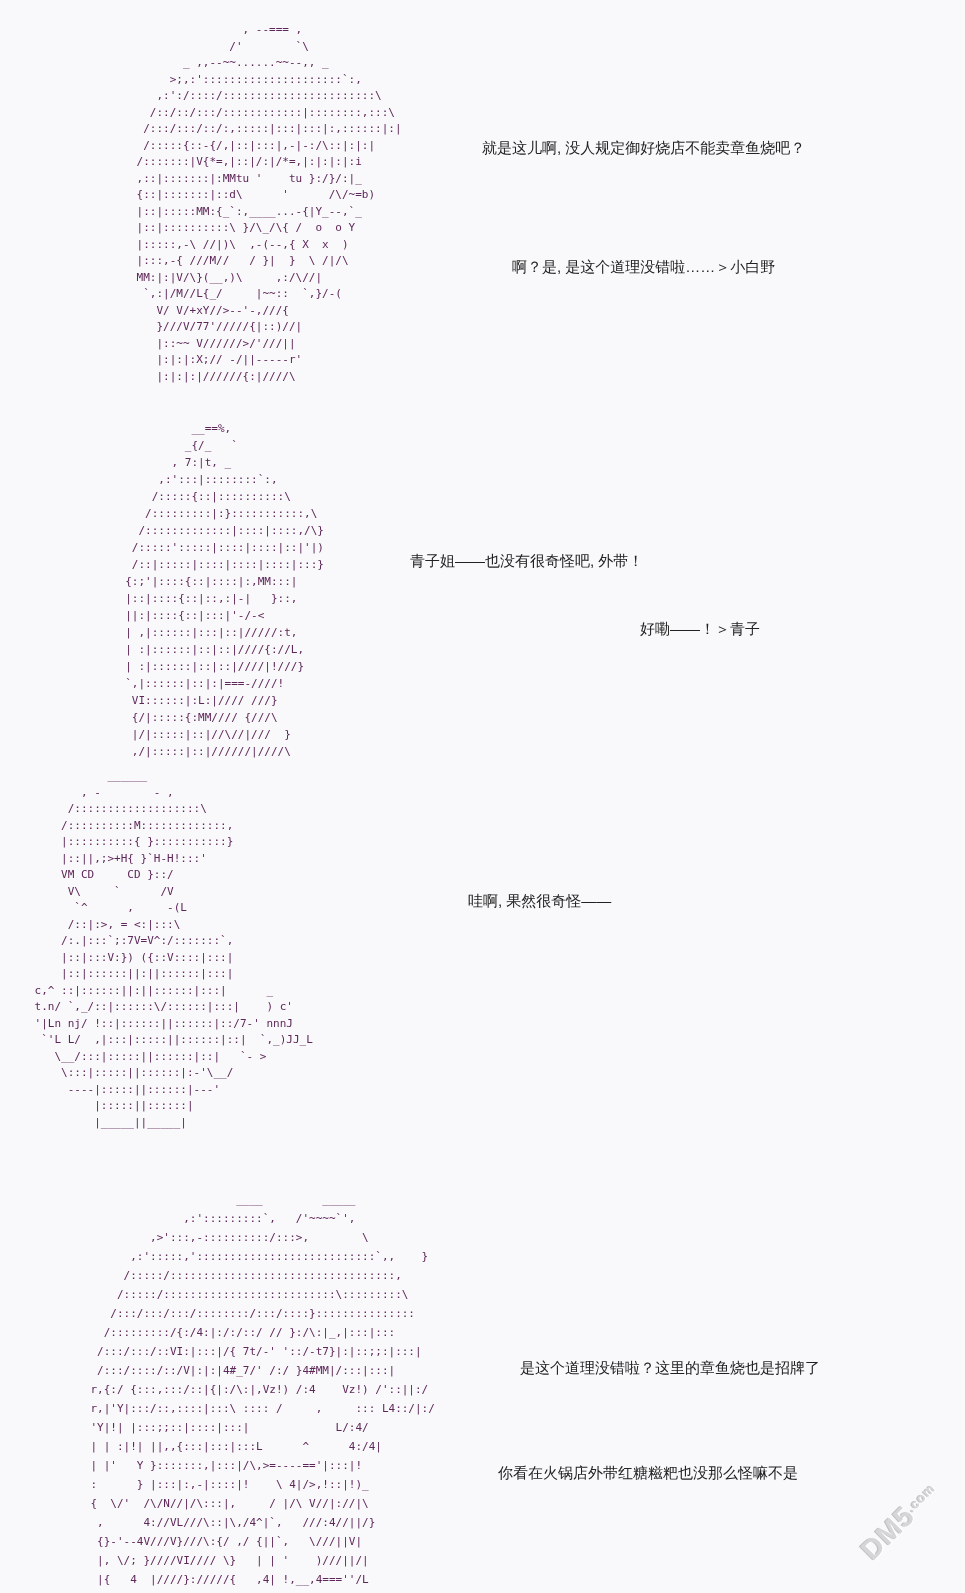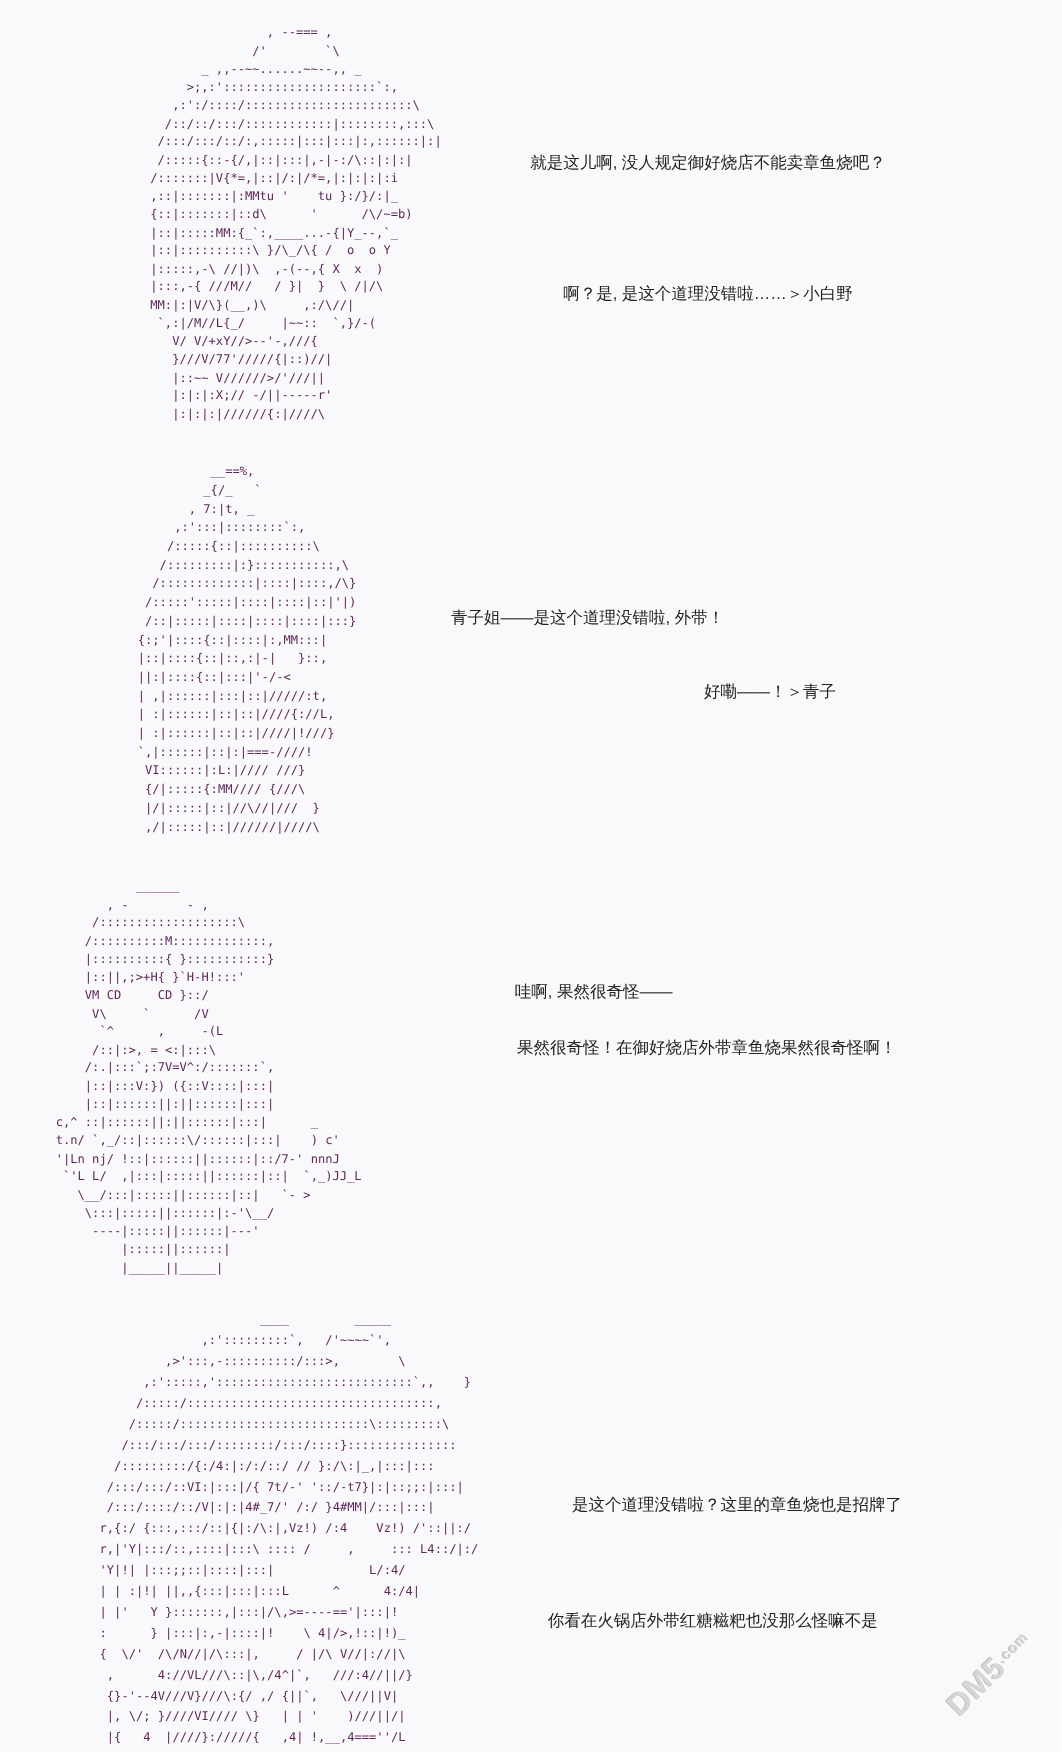--- a/index.html
+++ b/index.html
@@ -9,21 +9,21 @@
     background:#f9f9fb;
     --aa-color:#5e2759; --text-color:#222222; --wm-color:#d6d6d9;
     font-family:"Liberation Sans", sans-serif;
   }
   .aa {
     position:absolute; white-space:pre; color:var(--aa-color);
     font-family:"DejaVu Sans Mono", monospace; font-size:11px;
   }
   .aa1 { left:130px; top:22px;  line-height:16.5px; }
   .aa2 { left:112px; top:420px; line-height:17px; }
-  .aa3 { left:28px;  top:798px; line-height:16.5px;margin-left:16px; }
+  .aa3 { left:28px;  top:768px; line-height:16.5px; }
   .aa4 { left:64px;  top:1190px; line-height:19px; }
   .dialogue {
     position:absolute; color:var(--text-color); font-size:15px;
     white-space:nowrap; font-family:"Liberation Sans", sans-serif;
   }
   .d1 { left:438px; top:139px;margin-left:44px; }
   .d2 { left:512px; top:246px;margin-top:12px; }
   .d3 { left:410px; top:552px; }
   .d4 { left:640px; top:620px; }
   .d5 { left:468px; top:892px; }
@@ -83,21 +83,21 @@
   |::|::::{::|::,:|-|   }::,
   ||:|::::{::|:::|'-/-&lt;
   | ,|::::::|:::|::|/////:t,
   | :|::::::|::|::|////{://L,
   | :|::::::|::|::|////|!///}
   `,|::::::|::|:|===-////!
    VI::::::|:L:|//// ///}
    {/|:::::{:MM//// {///\
    |/|:::::|::|//\//|///  }
    ,/|:::::|::|//////|////\</pre>
-  <div class="dialogue d3">青子姐——是这个道理没错啦, 外带！</div>
+  <div class="dialogue d3">青子姐——也没有很奇怪吧, 外带！</div>
   <div class="dialogue d4">好嘞——！＞青子</div>
 
   <pre class="aa aa3">            ______
         , -        - ,
       /:::::::::::::::::::\
      /::::::::::M:::::::::::::,
      |::::::::::{ }:::::::::::}
      |::||,;&gt;+H{ }`H-H!:::'
      VM CD     CD }::/
       V\     `      /V
@@ -109,21 +109,20 @@
  c,^ ::|::::::||:||::::::|:::|      _
  t.n/ `,_/::|::::::\/::::::|:::|    ) c'
  '|Ln nj/ !::|::::::||::::::|::/7-' nnnJ
   `'L L/  ,|:::|:::::||::::::|::|  `,_)JJ_L
     \__/:::|:::::||::::::|::|   `- &gt;
      \:::|:::::||::::::|:-'\__/
       ----|:::::||::::::|---'
           |:::::||::::::|
           |_____||_____|</pre>
   <div class="dialogue d5">哇啊, 果然很奇怪——</div>
-  <div class="dialogue d6">果然很奇怪！在御好烧店外带章鱼烧果然很奇怪啊！</div>
 
   <pre class="aa aa4">                          ____         _____
                   ,:':::::::::`,   /'~~~~`',
              ,&gt;':::,-::::::::::/:::&gt;,        \
           ,:':::::,':::::::::::::::::::::::::::`,,    }
          /:::::/::::::::::::::::::::::::::::::::::,
         /:::::/::::::::::::::::::::::::::\:::::::::\
        /:::/:::/:::/::::::::/:::/::::}:::::::::::::::
       /:::::::::/{:/4:|:/:/::/ // }:/\:|_,|:::|:::
      /:::/:::/::VI:|:::|/{ 7t/-' '::/-t7}|:|::;;:|:::|

